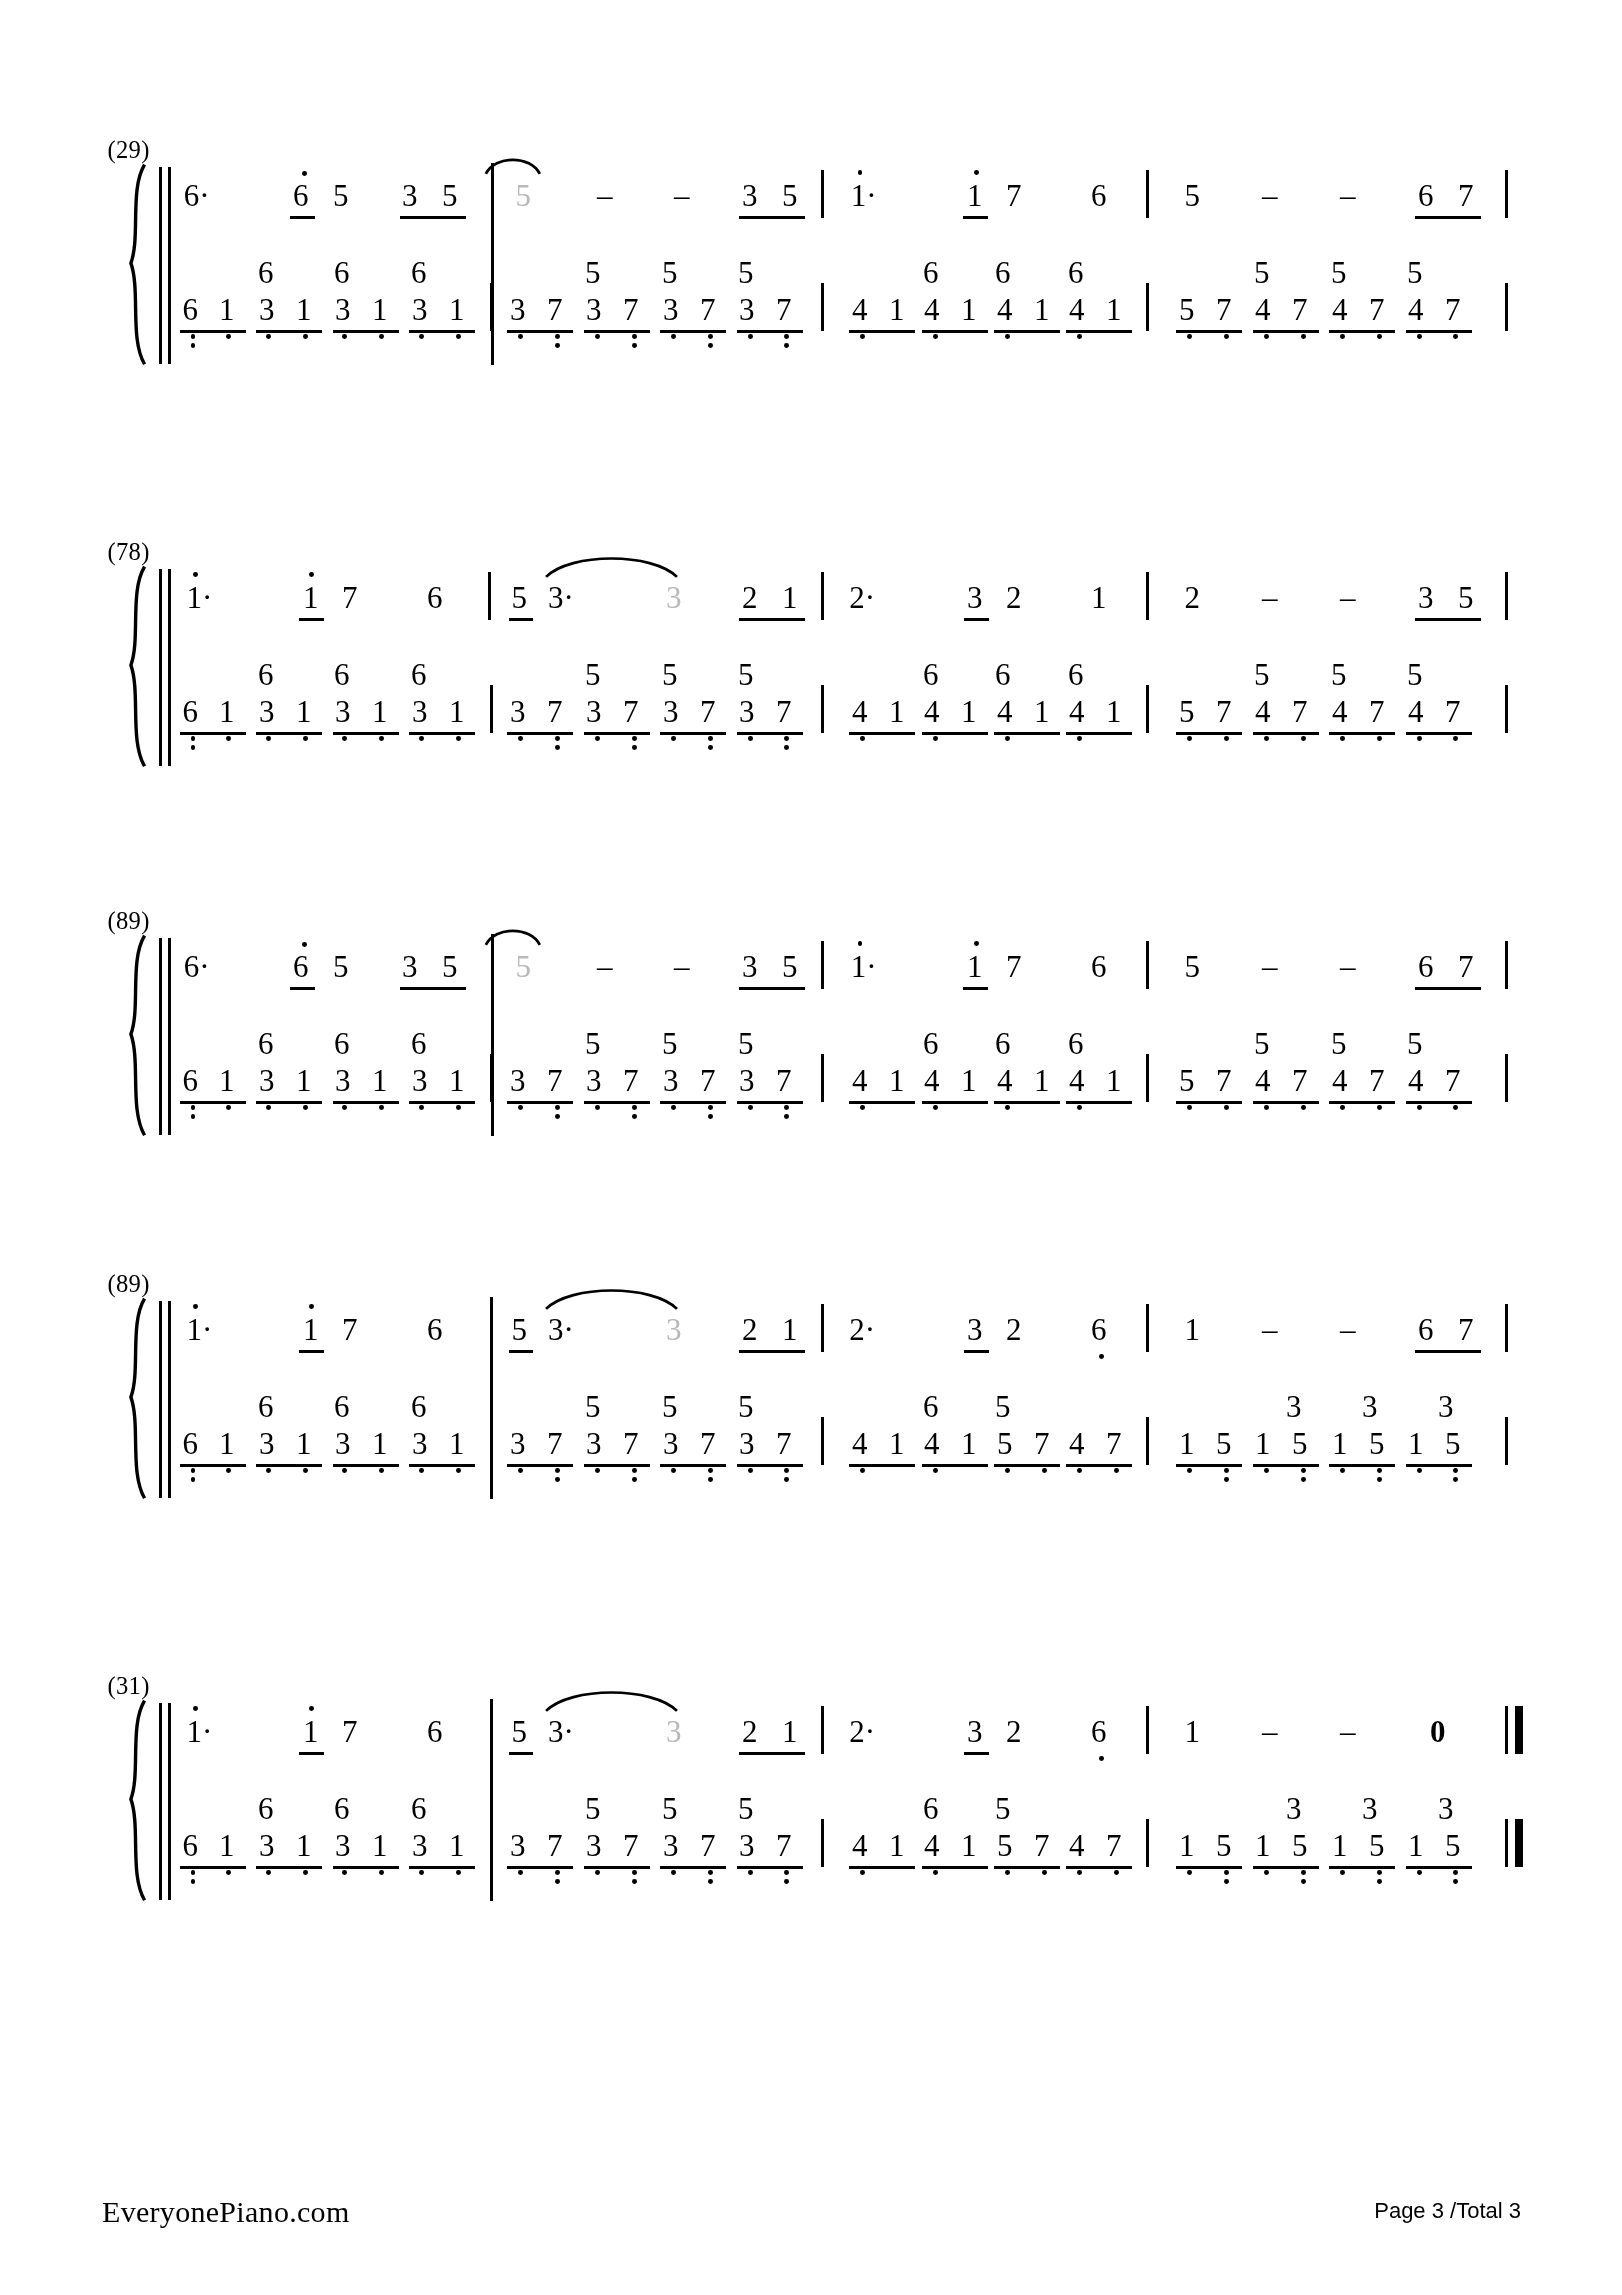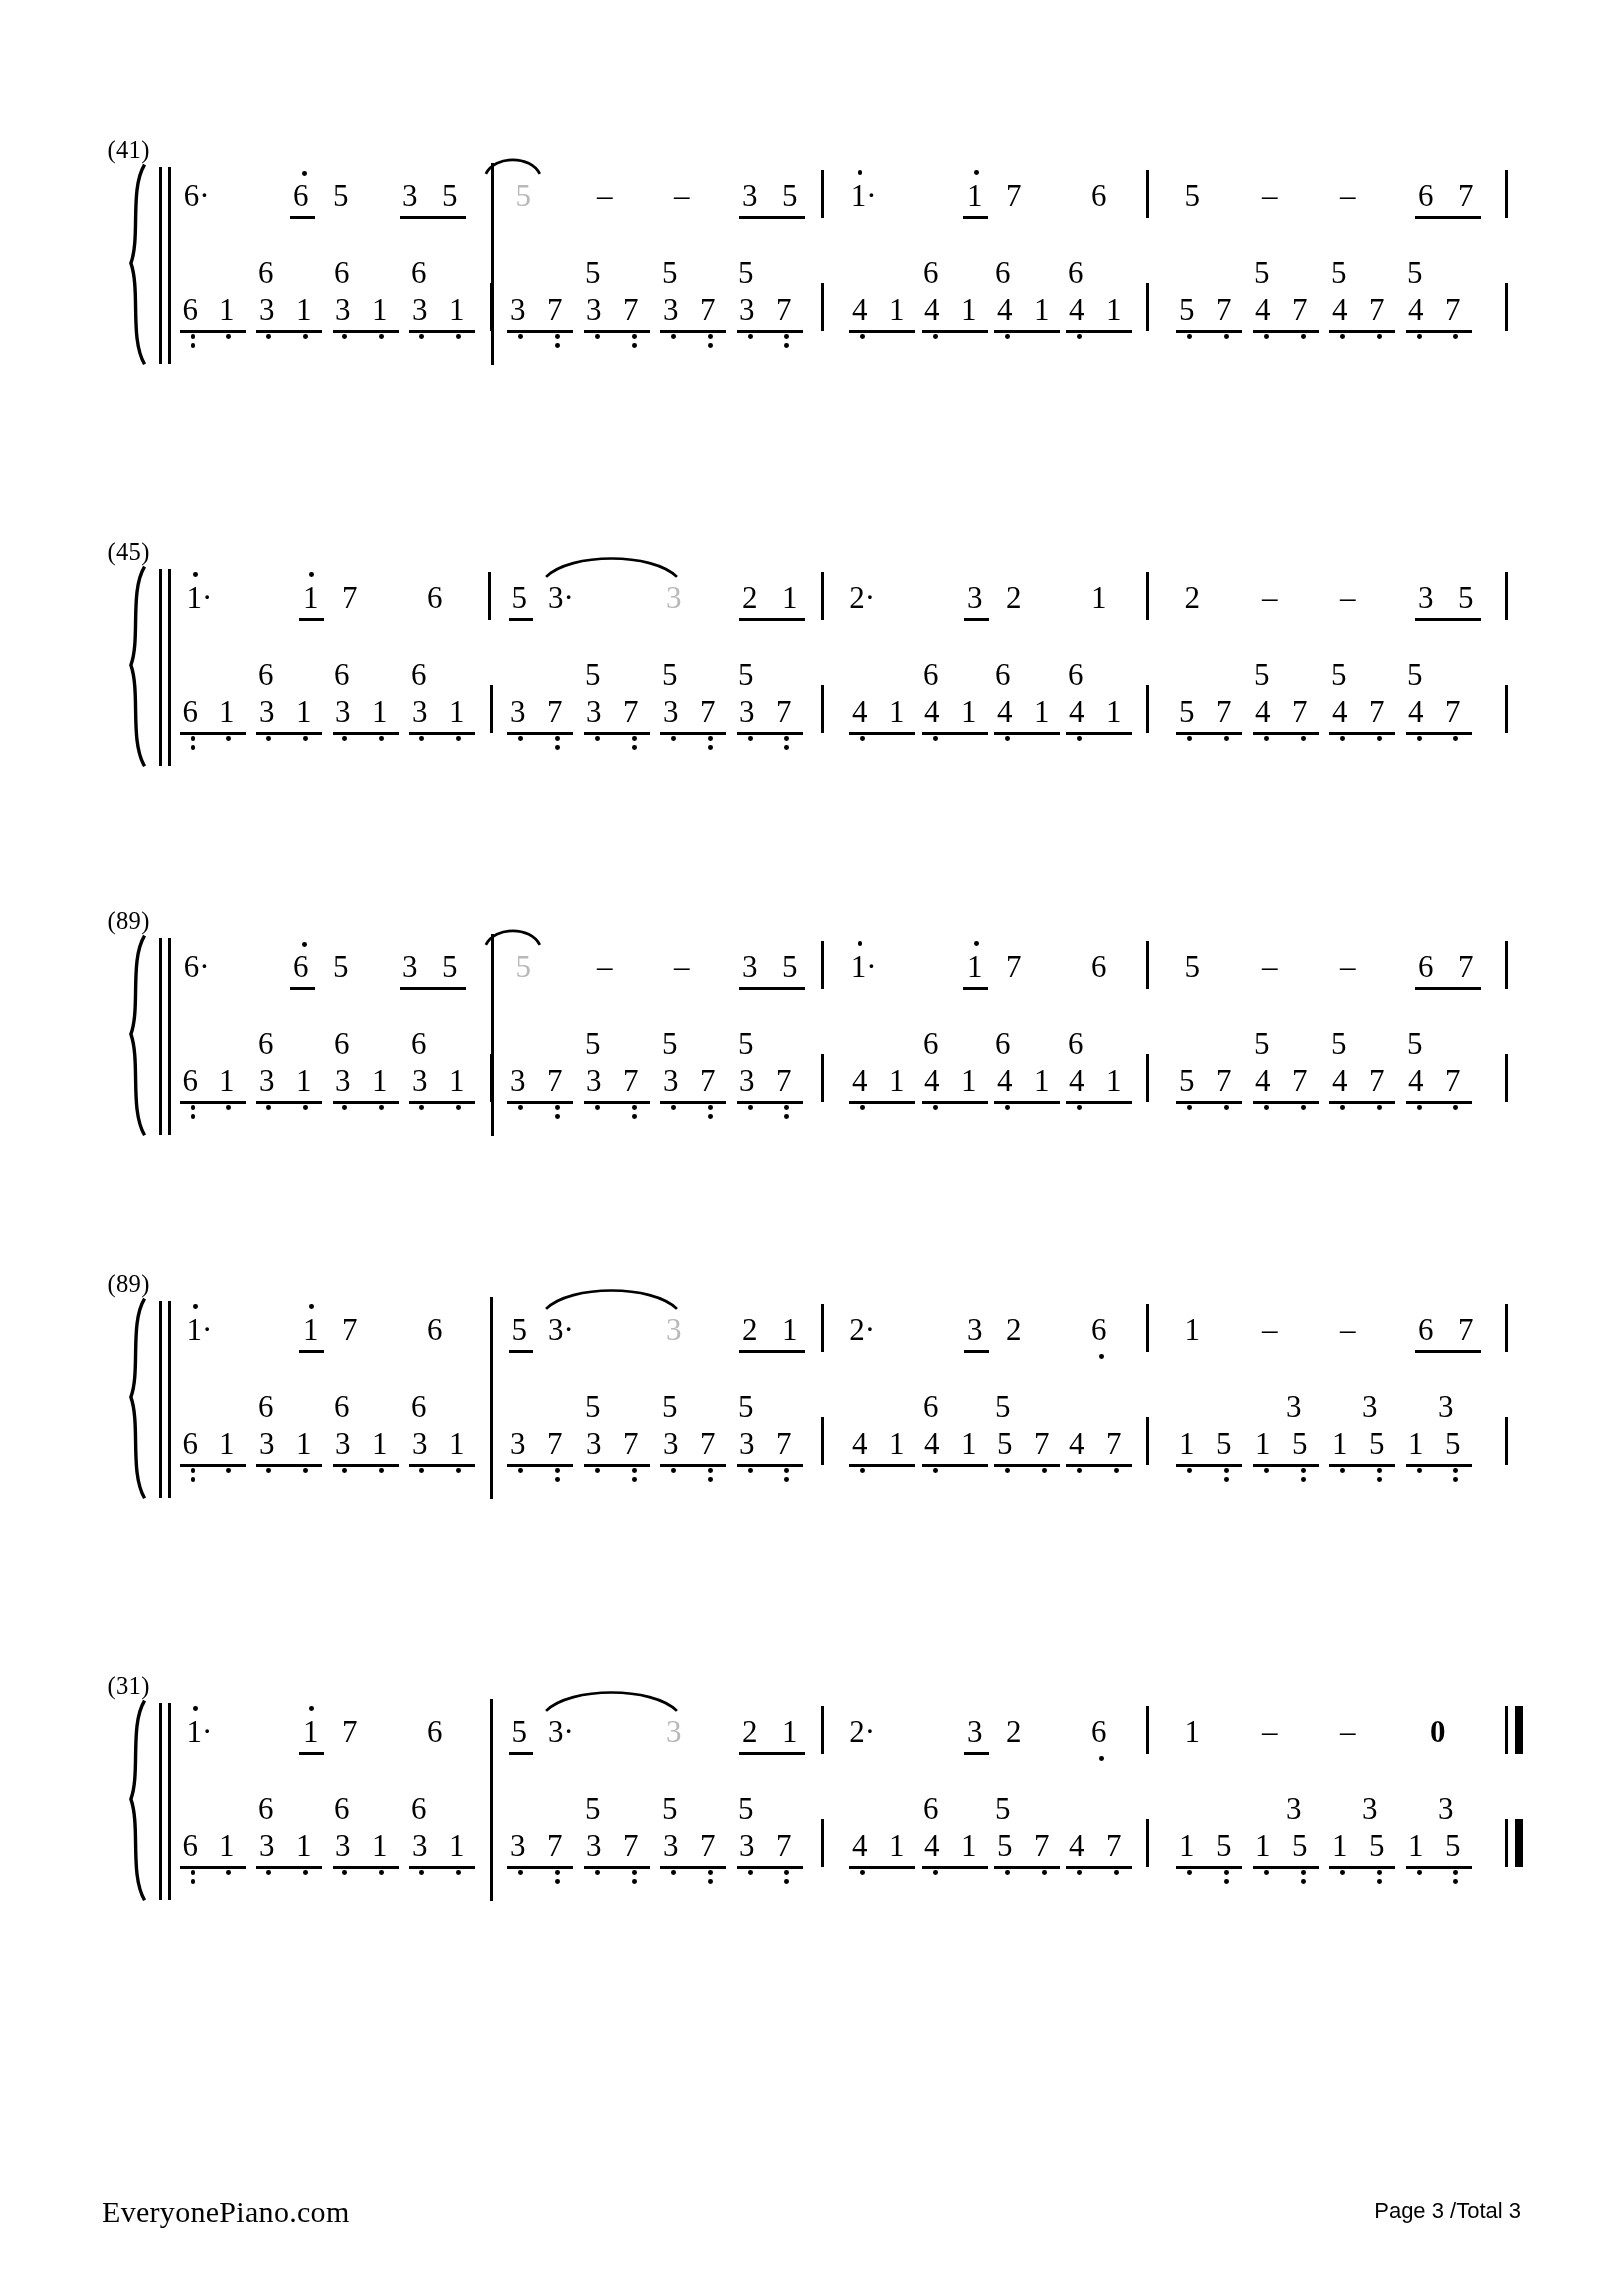--- a/index.html
+++ b/index.html
@@ -154,21 +154,21 @@
     font-size: 22px;
     font-family: "Liberation Sans", sans-serif;
   }
 </style>
 </head>
 <body>
 
 <div class="page">
 
   <div class="system" style="top:137px;">
-    <div class="sys-label">(41)</div>
+    <div class="sys-label">(29)</div>
     <div class="brace">
       <svg width="36" height="205" viewBox="0 0 52 300">
         <path d="M40 4 C18 40 34 110 20 148 C34 188 18 258 40 296" stroke="#000" stroke-width="5" fill="none"></path>
       </svg>
     </div>
     <div class="sysbar b1"></div>
     <div class="sysbar b2"></div>
 
     <div class="row upper">
 
@@ -340,21 +340,21 @@
         <div class="dot-dn" style="left:253px;top:67px;"></div>
         <div class="note" style="left:281px;top:27px;">7</div>
         <div class="dot-dn" style="left:289px;top:67px;"></div>
         <div class="beam" style="left:242px;top:63px;width:66px;"></div>
         <div class="barline" style="left:341px;top:16.4px;height:48px;"></div>
       </div>
     </div>
   </div>
 
   <div class="system" style="top:539px;">
-    <div class="sys-label">(45)</div>
+    <div class="sys-label">(78)</div>
     <div class="brace">
       <svg width="36" height="205" viewBox="0 0 52 300">
         <path d="M40 4 C18 40 34 110 20 148 C34 188 18 258 40 296" stroke="#000" stroke-width="5" fill="none"></path>
       </svg>
     </div>
     <div class="sysbar b1"></div>
     <div class="sysbar b2"></div>
 
     <div class="row upper">
       <div class="measure" style="left:0px;width:335px;">

